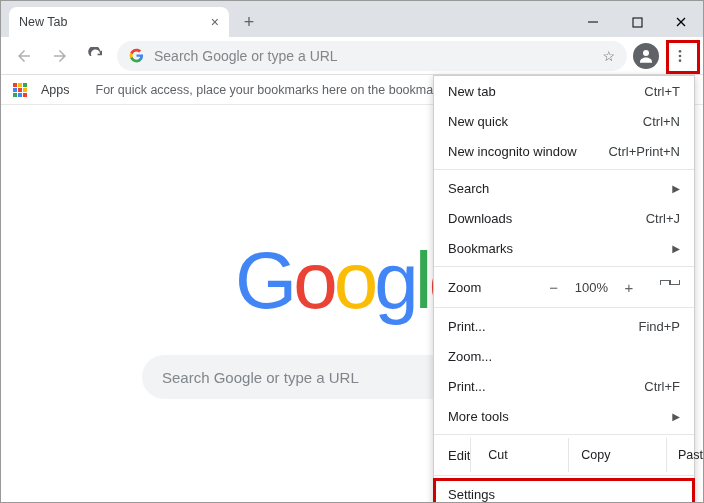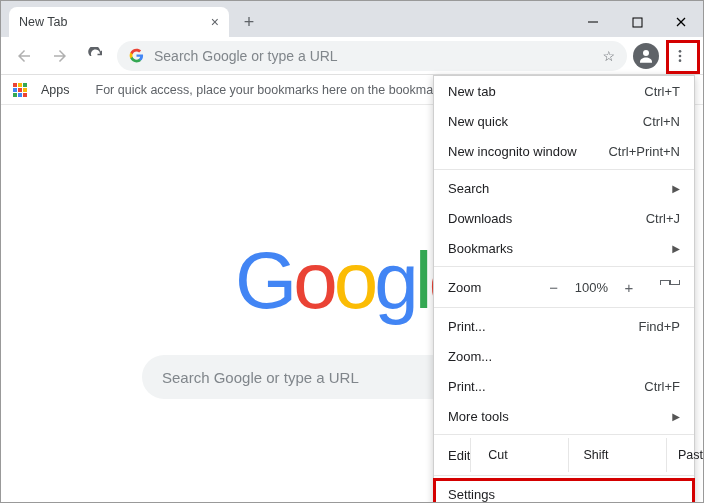--- a/index.html
+++ b/index.html
@@ -214,21 +214,21 @@
       <span class="arrow">▶</span>
     </div>
   <div class="msep"></div>
   <div class="edit-row">
     <span>Edit</span>
     <div class="cells">
       <div class="cell">
           <span>Cut</span>
         </div>
       <div class="cell">
-          <span>Shift</span>
+          <span>Copy</span>
         </div>
       <div class="cell">
           <span>Paste</span>
         </div>
     </div>
   </div>
   <div class="msep"></div>
   <div class="mitem settings-row">
     <span>Settings</span>
     <div class="settings-highlight"></div>

